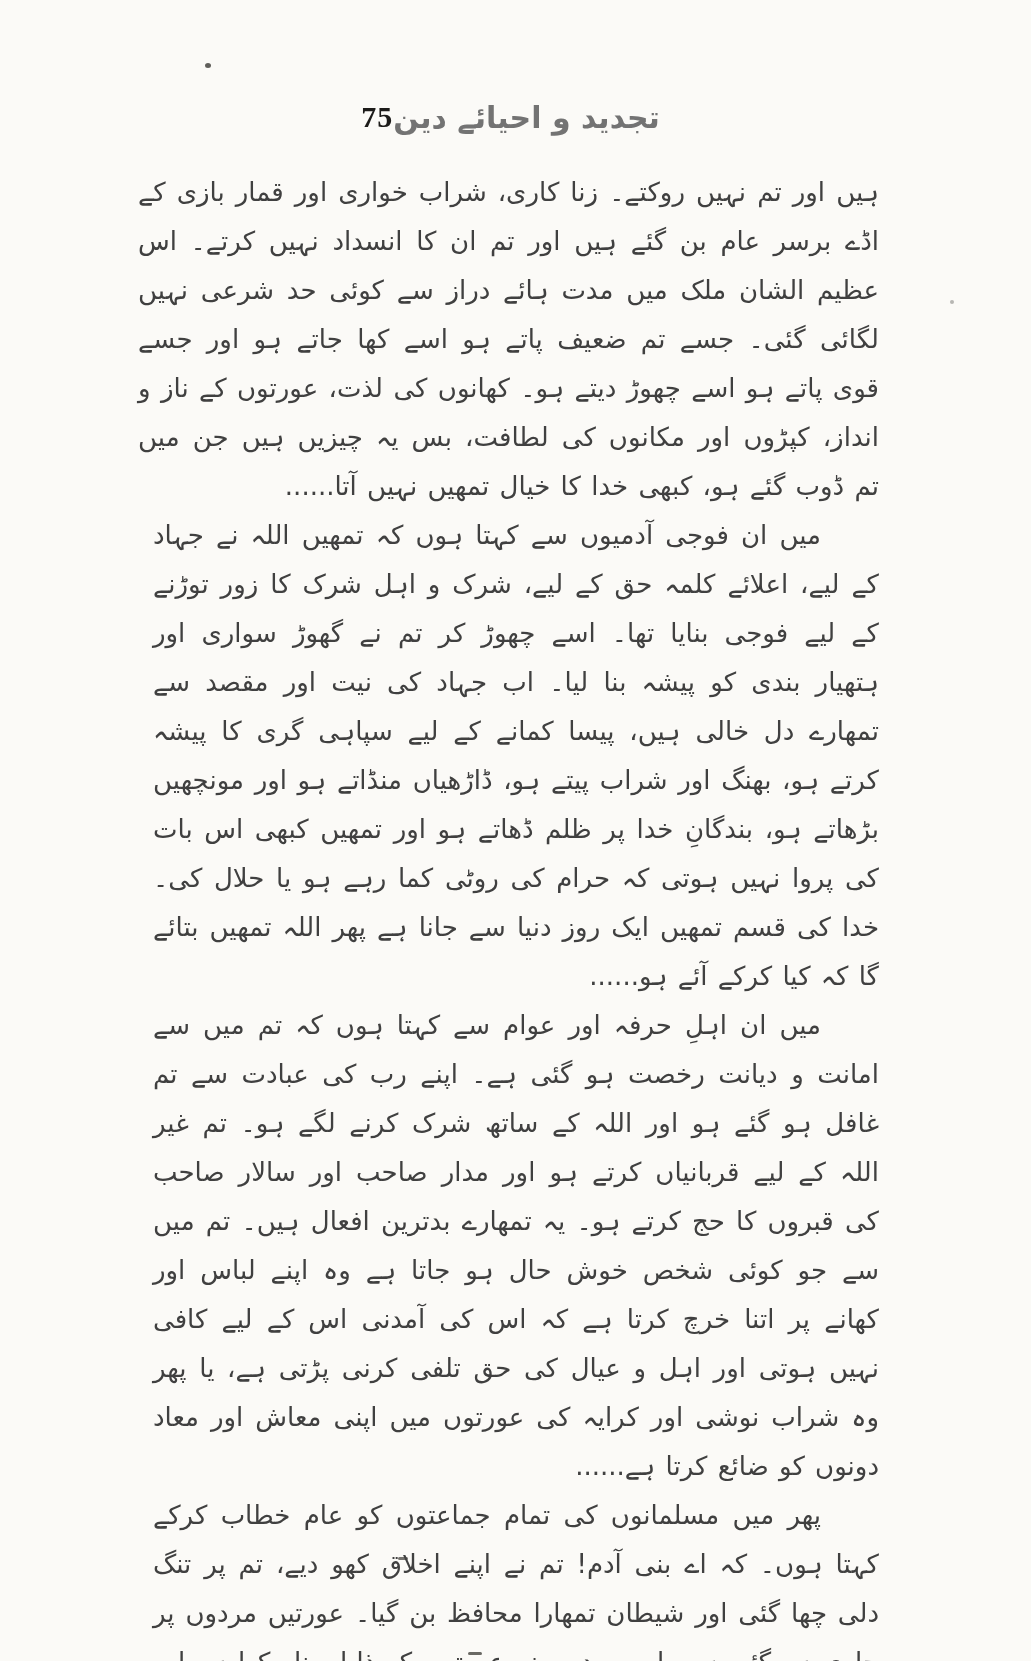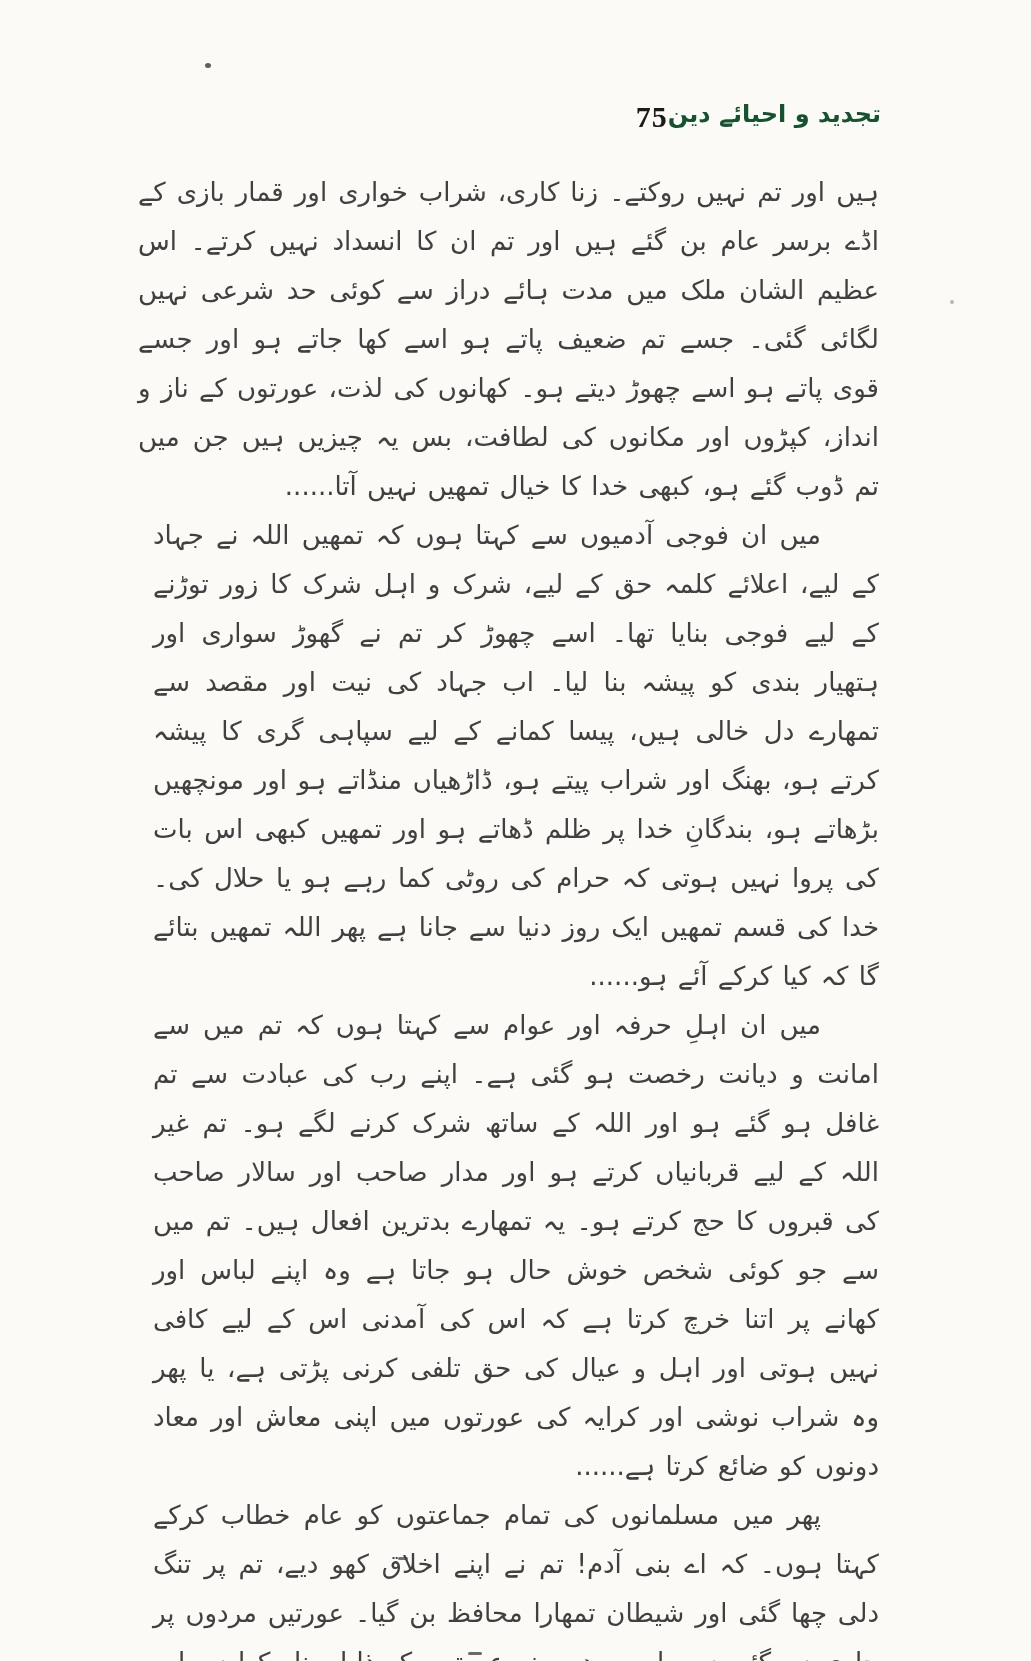--- a/index.html
+++ b/index.html
@@ -16,35 +16,35 @@
     font-family: "DejaVu Sans", sans-serif;
     color: #161513;
   }
   .header {
     position: absolute;
     top: 100px;
     left: 140px;
     right: 150px;
     height: 46px;
     display: flex;
-    justify-content: flex-end;
+    justify-content: center;
     align-items: flex-start;
   }
   .page-number {
     font-family: "Liberation Serif", "DejaVu Serif", serif;
     font-size: 30px;
     font-weight: 600;
     letter-spacing: 1px;
     color: #1c1b19;
   }
   .header-title {
     direction: rtl;
-    font-size: 24px;
+    font-size: 30px;
     font-weight: 700;
-    color: #14532d;
+    color: #737373;
   }
   .body-text {
     position: absolute;
     top: 168px;
     left: 138px;
     right: 152px;
     direction: rtl;
   }
   .para {
     margin: 0;

